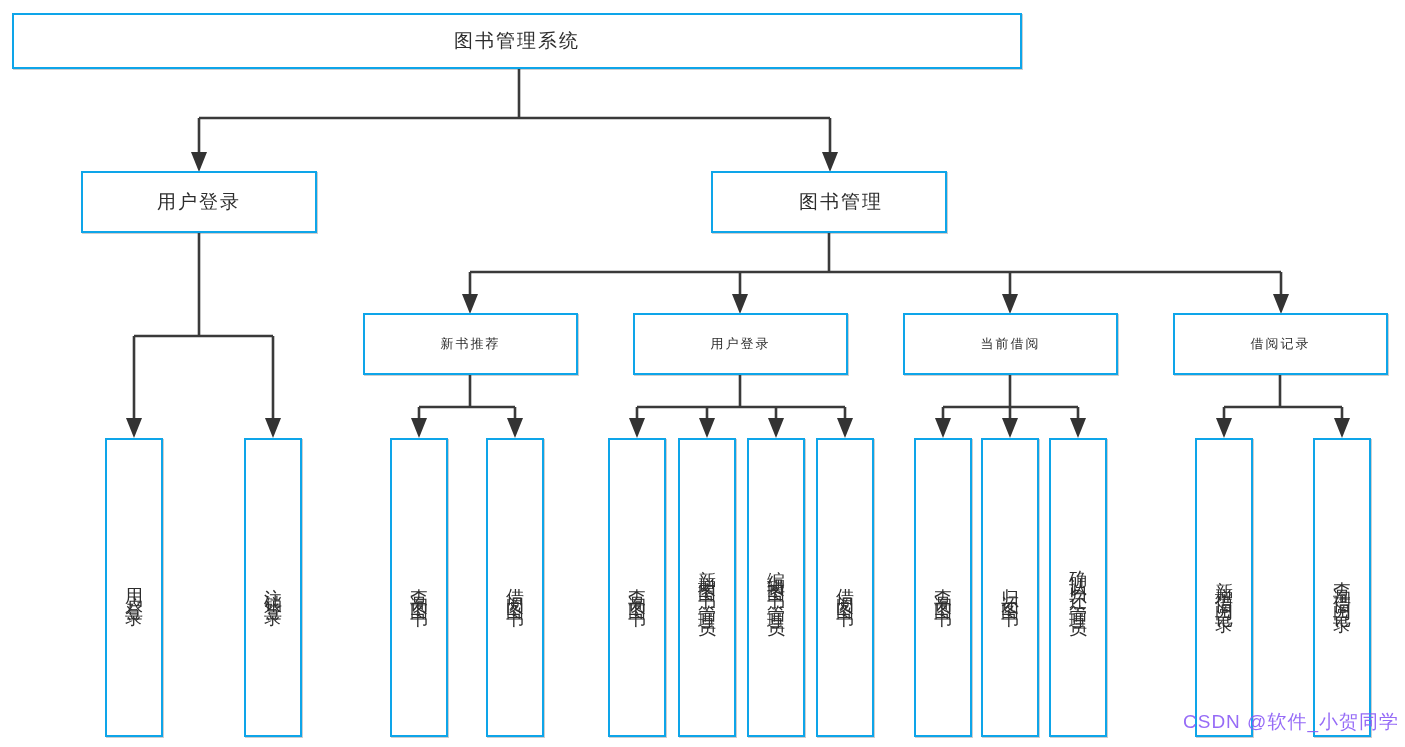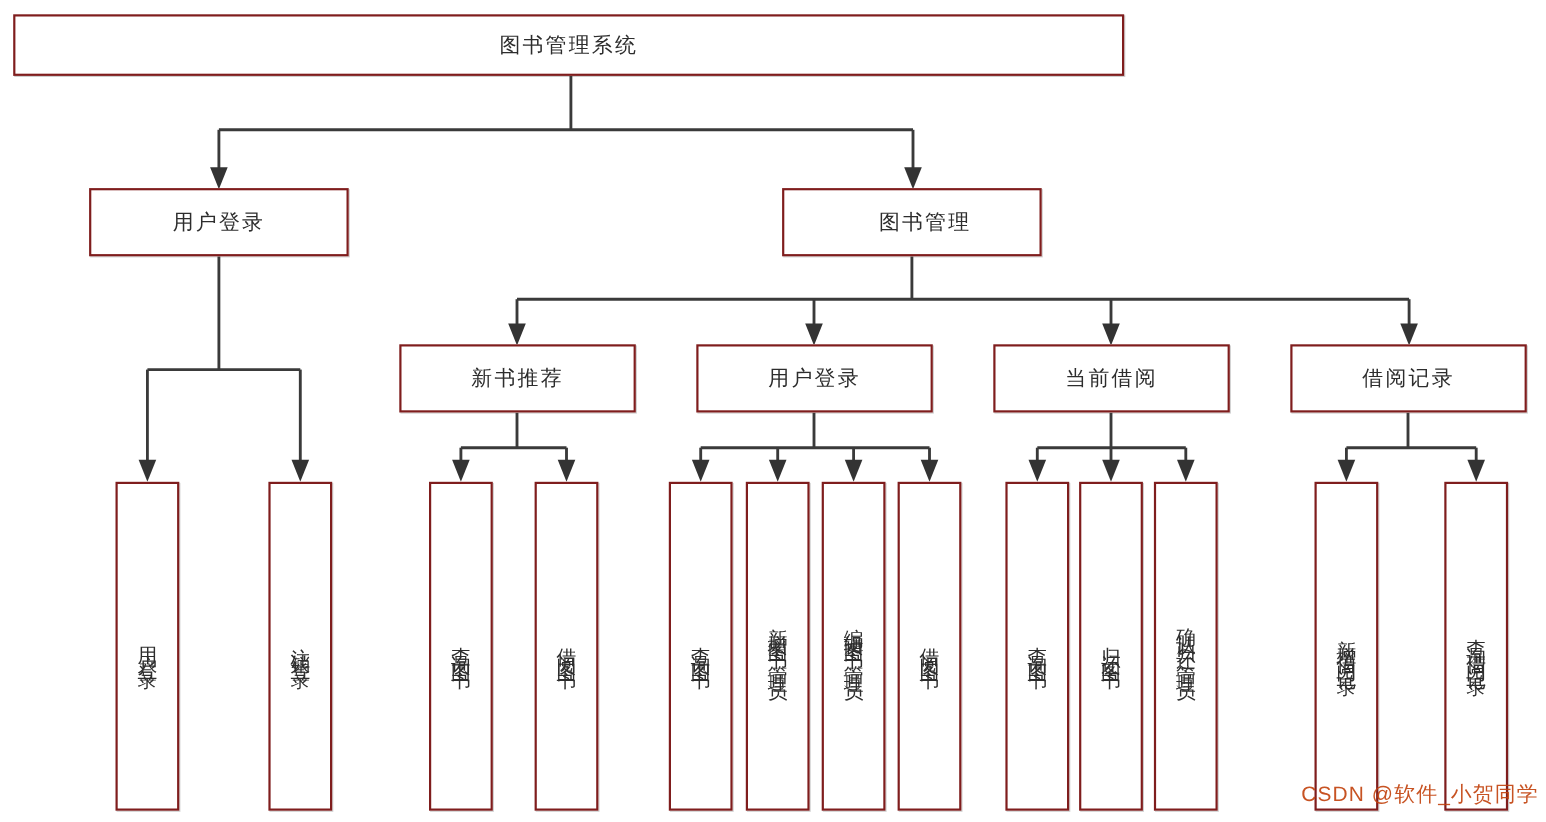--- a/index.html
+++ b/index.html
@@ -8,44 +8,44 @@
     width:1405px;height:747px;
     background:#ffffff;
     font-family:"Liberation Sans","DejaVu Sans",sans-serif;
     overflow:hidden;
   }
   #wires{position:absolute;left:0;top:0;width:1405px;height:747px;}
   .node{
     position:absolute;
     box-sizing:border-box;
     background:#ffffff;
-    border:2px solid #7f1d1d;
+    border:2px solid #0ea5e9;
     display:flex;align-items:center;justify-content:center;
     color:#2d2d2d;
     box-shadow:1px 1px 0 rgba(60,60,60,.25);
   }
   .hnode{font-size:19px;letter-spacing:2px;}
   .root{left:12px;top:13px;width:1010px;height:56px;}
   .lvl2{height:62px;width:236px;top:171px;}
-  .lvl3{height:62px;width:215px;top:313px;font-size:19px;}
+  .lvl3{height:62px;width:215px;top:313px;font-size:13px;}
   .leaf{top:438px;width:58px;height:299px;}
   .leaf .vtext{
     writing-mode:vertical-rl;
     text-orientation:mixed;
     font-size:18px;
     letter-spacing:7px;
     line-height:1;
     color:#2d2d2d;
     white-space:nowrap;
   }
   #watermark{
     position:absolute;
     left:1183px;top:709px;
     font-size:19px;
-    color:#c2410c;
+    color:#8b5cf6;
     letter-spacing:1px;
     z-index:6;
     opacity:.9;
     white-space:nowrap;
   }
   .node{z-index:2;}
 </style>
 </head>
 <body>
 

